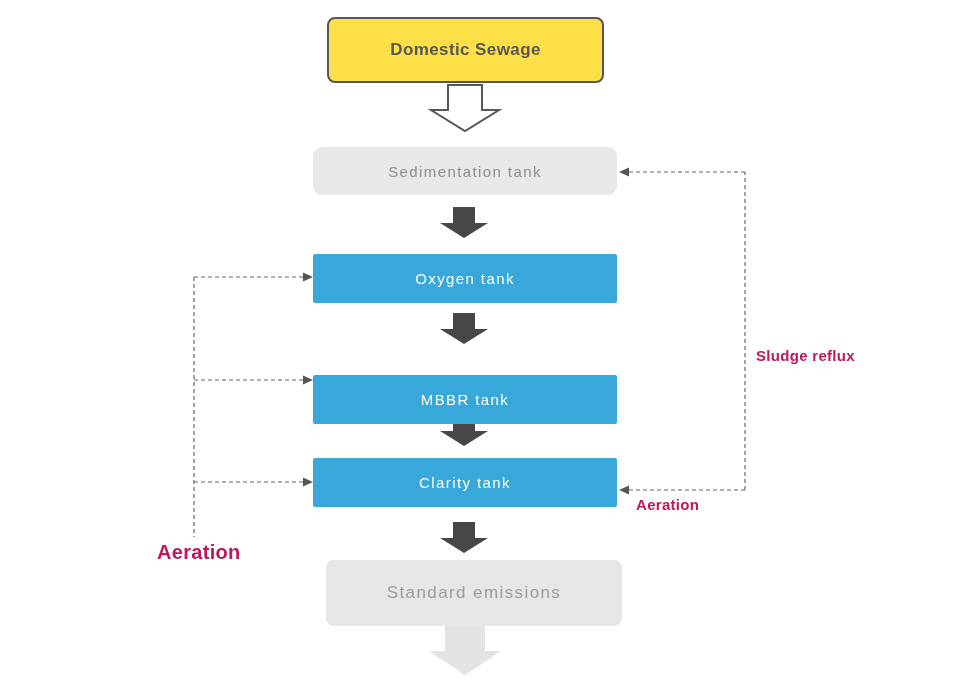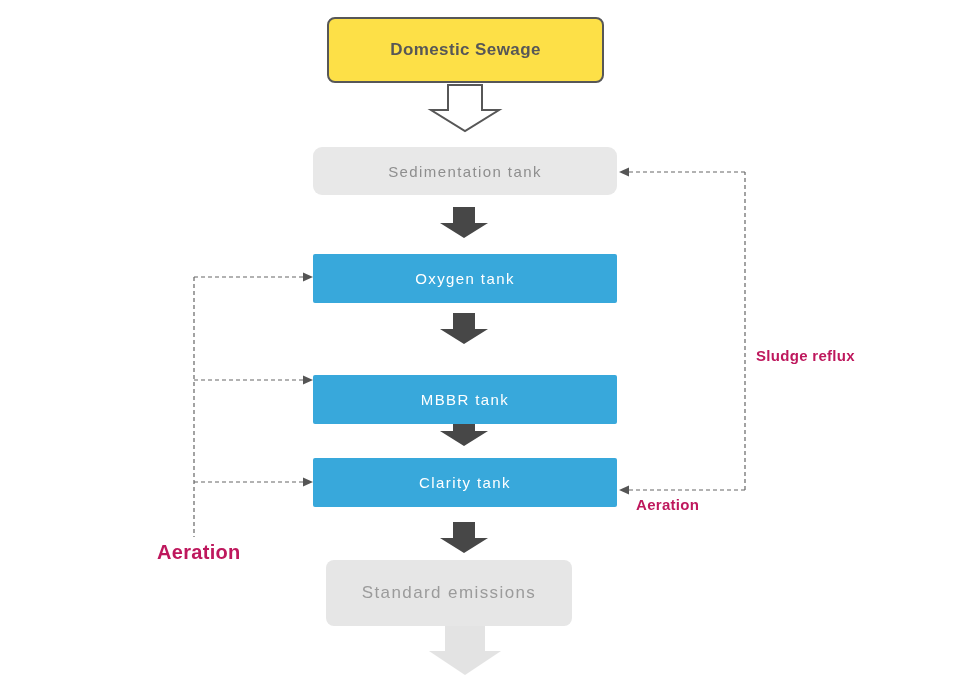--- a/index.html
+++ b/index.html
@@ -35,21 +35,21 @@
     background:#38a8db;
     border-radius:2px;
     color:#ffffff;
     font-size:15px;letter-spacing:1.4px;
   }
   .sedimentation{left:313px;top:147px;width:304px;height:48px;}
   .oxygen{left:313px;top:254px;width:304px;height:49px;}
   .mbbr{left:313px;top:375px;width:304px;height:49px;}
   .clarity{left:313px;top:458px;width:304px;height:49px;}
   .standard{
-    left:326px;top:560px;width:246px;height:66px;
+    left:326px;top:560px;width:296px;height:66px;
     background:#e6e6e6;border-radius:8px;
     color:#9b9b9b;font-size:17px;letter-spacing:1.4px;
   }
   .annotation{
     position:absolute;
     color:#be185d;
     font-weight:bold;
     font-size:15px;
     letter-spacing:.3px;
     white-space:nowrap;

